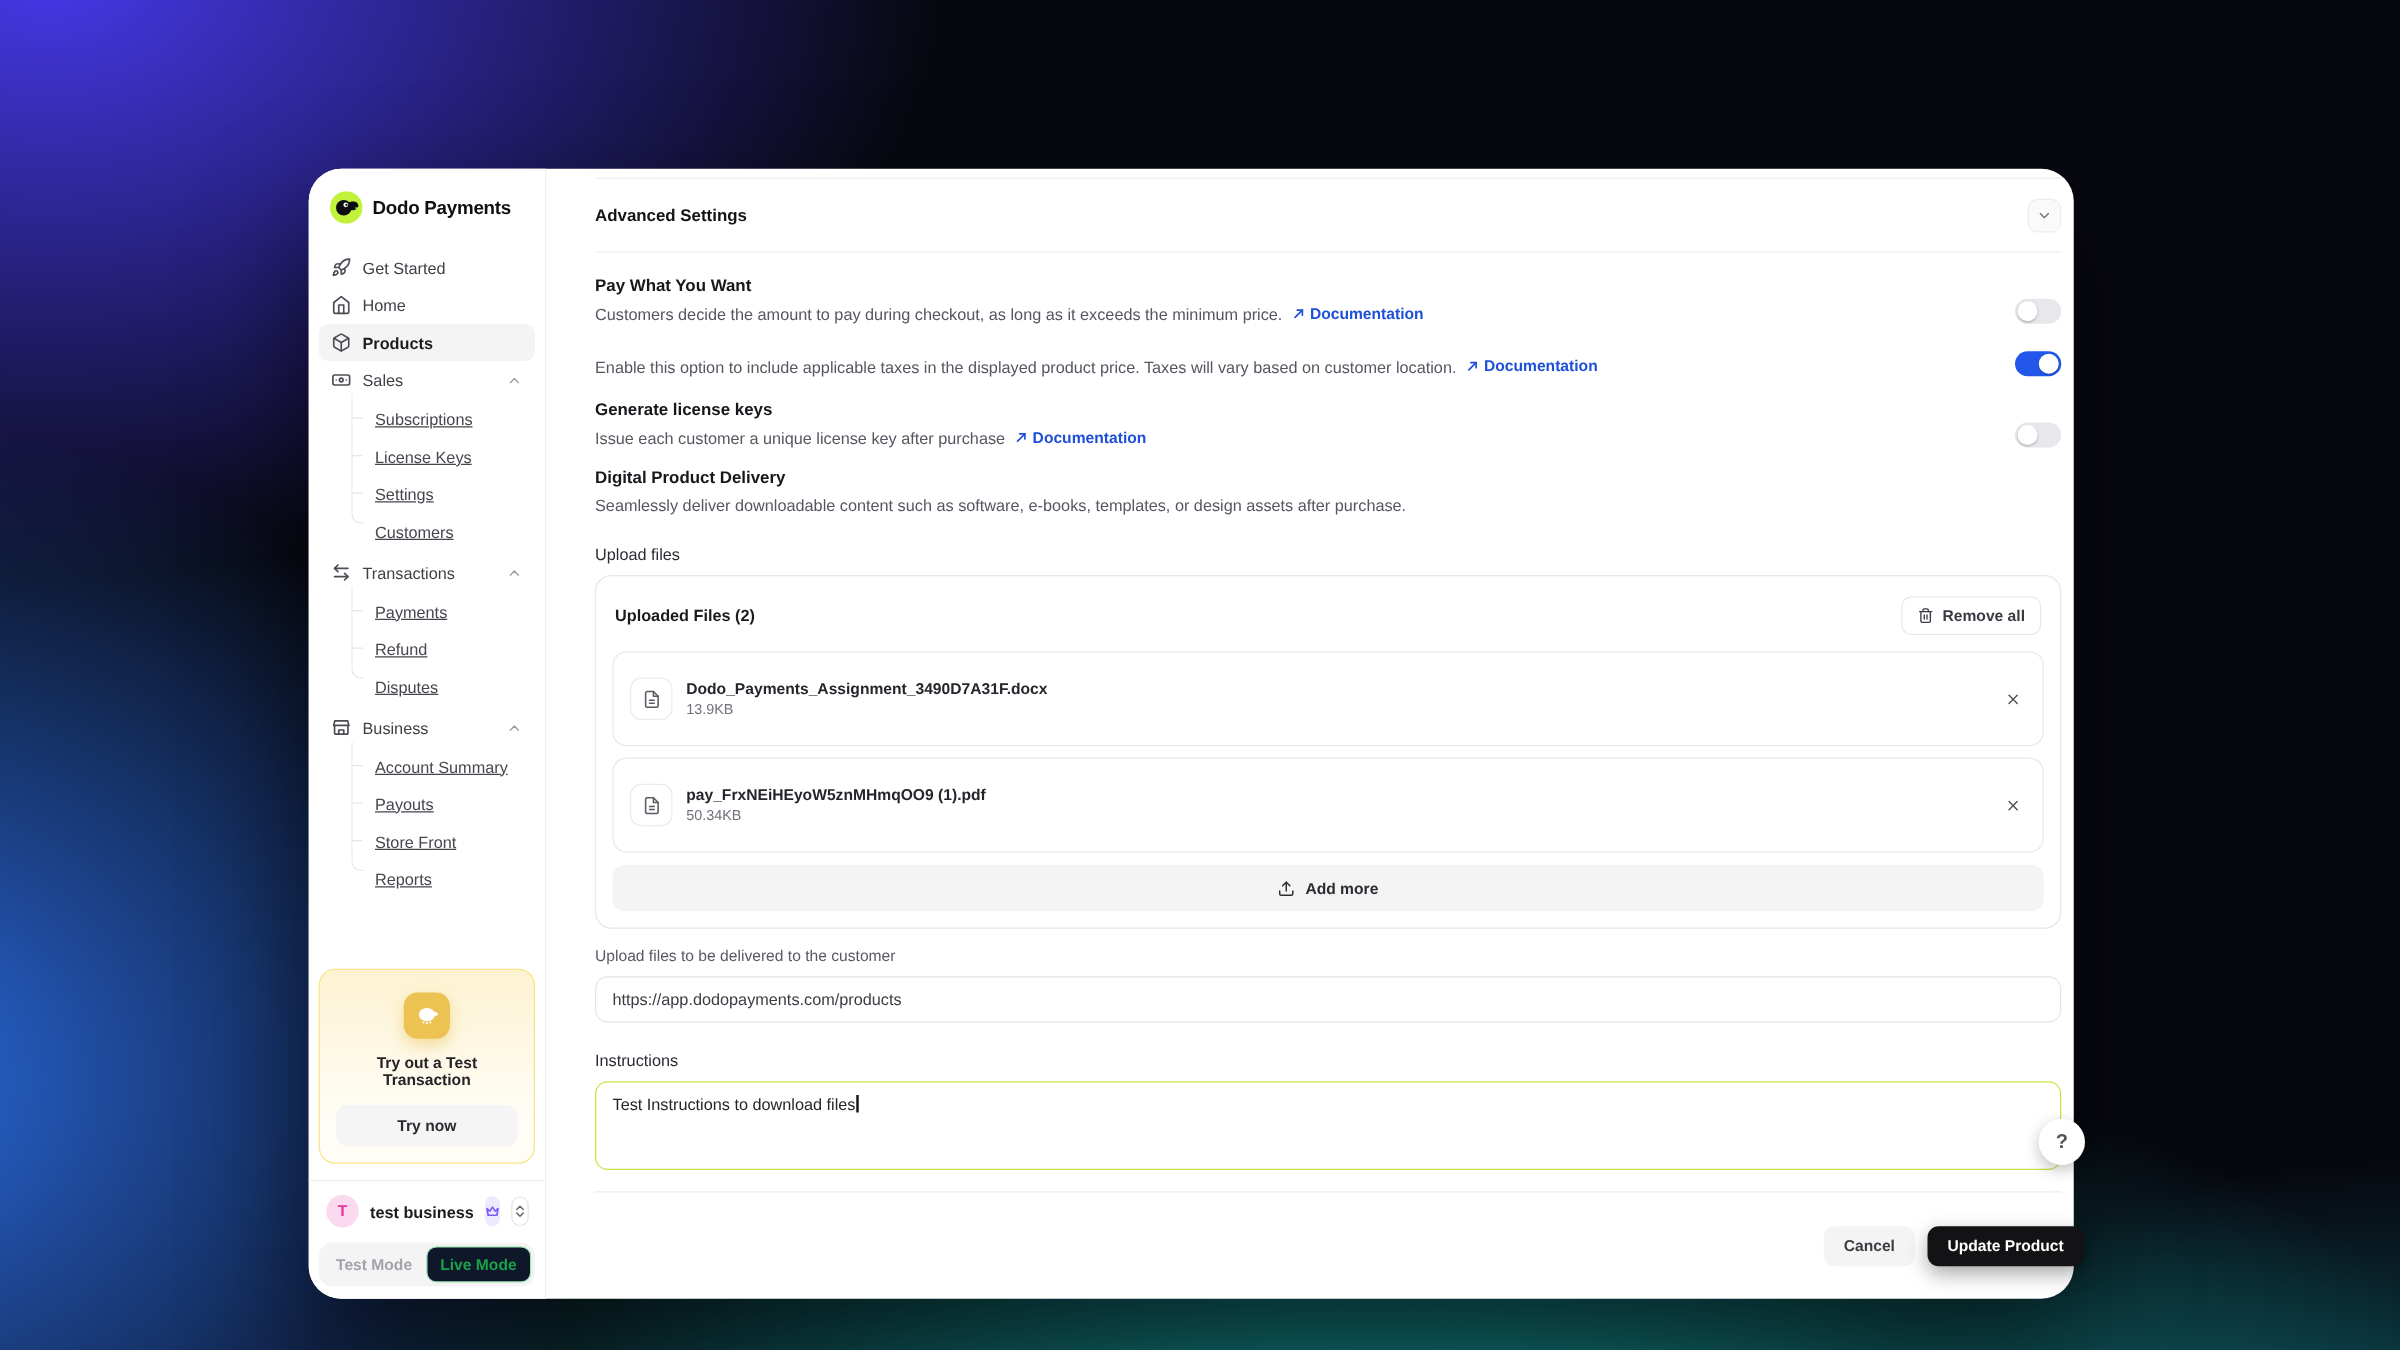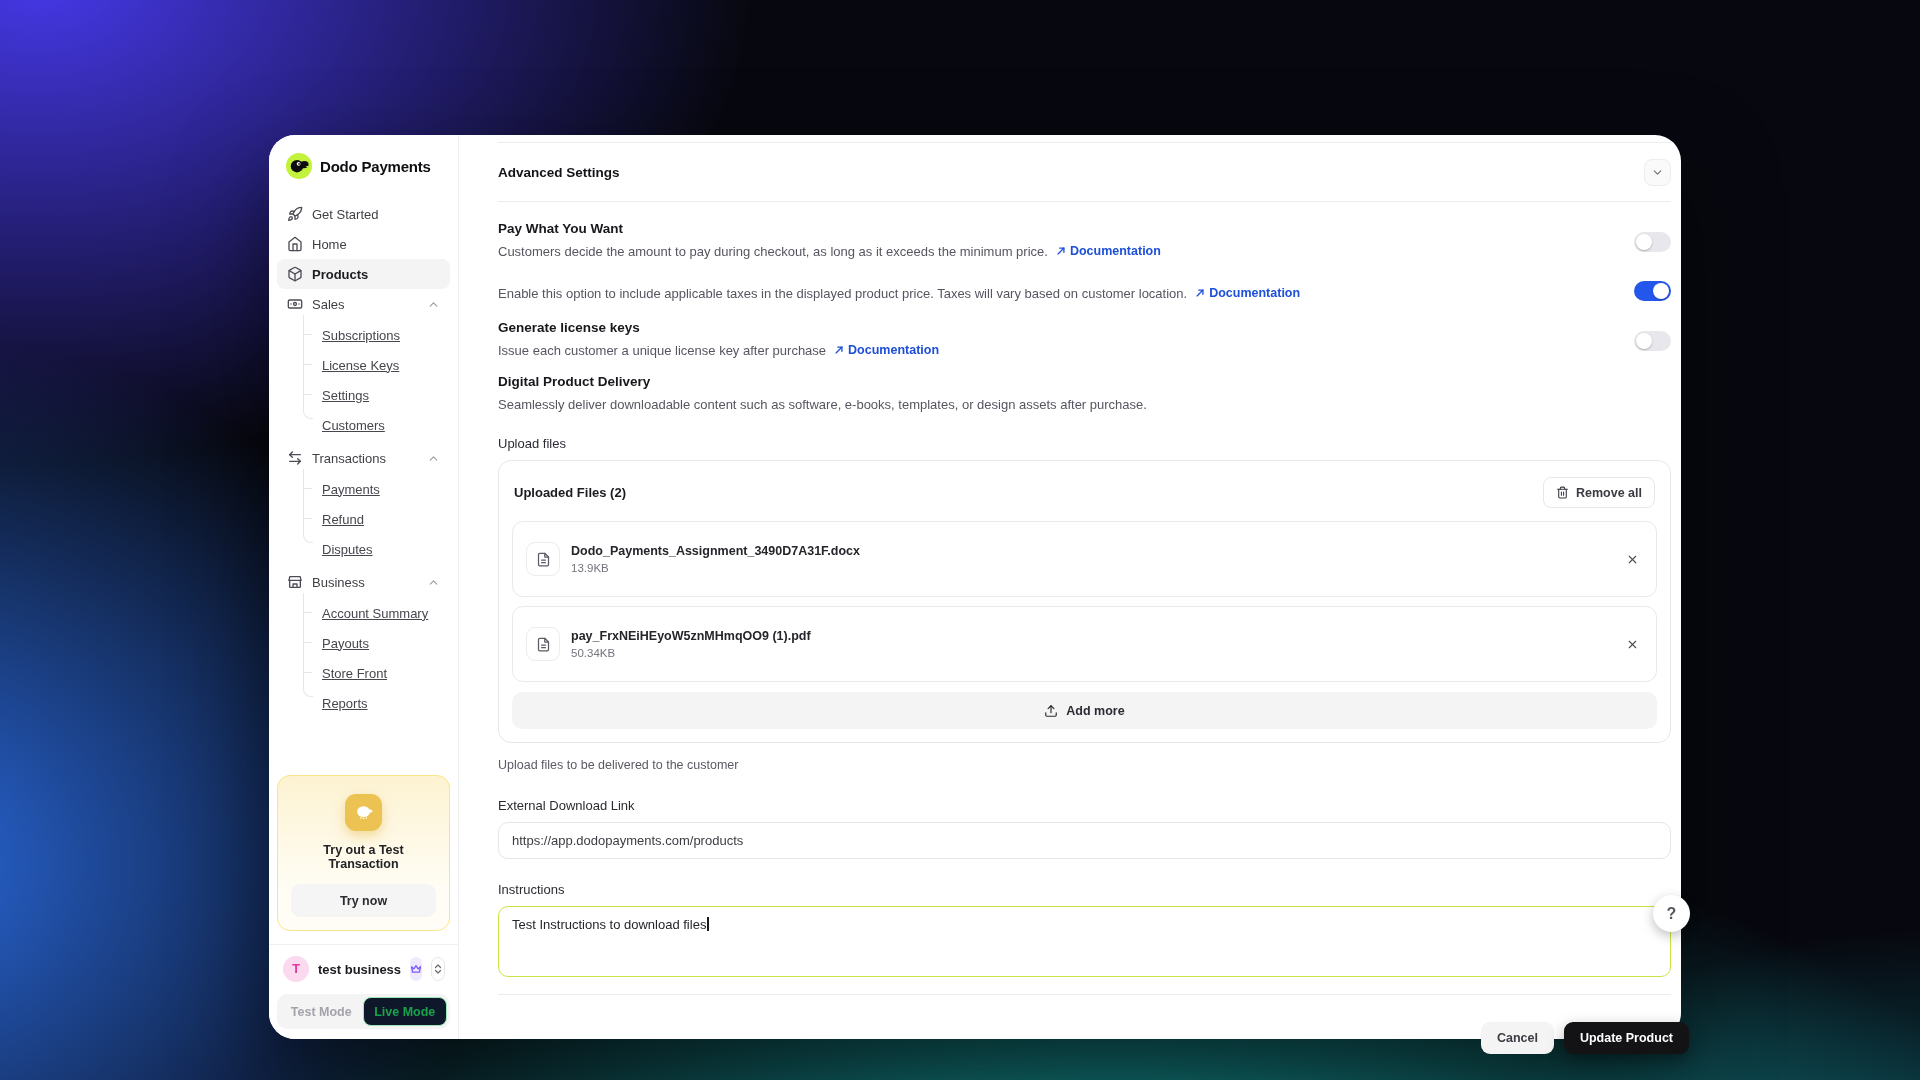--- a/index.html
+++ b/index.html
@@ -7,21 +7,21 @@
   body {
     font-family: "Liberation Sans", "DejaVu Sans", sans-serif;
     background-color:#07080f;
     background-image:
       radial-gradient(1150px 780px at 2% -2%, rgba(72,58,240,.97), rgba(72,58,240,0) 62%),
       radial-gradient(950px 850px at -5% 80%, rgba(44,112,235,.92), rgba(44,112,235,0) 62%),
       radial-gradient(1500px 680px at 58% 114%, rgba(22,178,175,.9), rgba(22,178,175,0) 62%),
       radial-gradient(800px 520px at 100% 115%, rgba(18,150,165,.55), rgba(18,150,165,0) 60%);
   }
   .window {
-    position:absolute; left:269px; top:135px; width:1412px; height:904px;
+    position:absolute; left:247px; top:135px; width:1412px; height:904px;
     background:#ffffff; border-radius:26px; display:flex;
     box-shadow:0 40px 90px rgba(0,0,0,.5);
   }
   
   .sidebar { flex:0 0 190px; width:190px; border-right:1px solid #efeff1; display:flex; flex-direction:column; padding:16px 0 10px; border-radius:26px 0 0 26px; background:#fff; }
   .logo-row { display:flex; align-items:center; gap:8px; padding:0 17px; height:30px; }
   .logo-badge { width:26px; height:26px; flex:0 0 26px; }
   .brand-name { font-size:15px; font-weight:700; color:#0f0f13; letter-spacing:-.2px; white-space:nowrap; }
   .nav { margin-top:18px; padding:0 8px; }
   .nav-item { display:flex; align-items:center; gap:9px; height:30px; padding:0 10px; border-radius:8px; color:#3f3f46; font-size:13px; font-weight:500; cursor:default; }
@@ -46,21 +46,21 @@
   .mode { margin:3px 8px 0; background:#f4f4f5; border-radius:11px; padding:3px; display:flex; height:35px; }
   .mode-test { flex:1; display:flex; align-items:center; justify-content:center; color:#a3a3ab; font-size:12.5px; font-weight:600; }
   .mode-live { flex:1; display:flex; align-items:center; justify-content:center; background:#0f172a; border:1px solid #9ee6b7; border-radius:8px; color:#17a34a; font-size:12.5px; font-weight:700; }
   
   .main { flex:1; padding:0 10px 0 39px; position:relative; }
   .hairline { border-top:1px solid #ededf0; }
   .hl-top { margin-top:7px; }
   .adv-header { display:flex; align-items:center; justify-content:space-between; padding:16px 0 15px; border-bottom:1px solid #ededf0; }
   .adv-title { font-size:13.5px; font-weight:700; color:#141418; }
   .chev-btn { width:27px; height:27px; border-radius:8px; background:#fafafa; border:1px solid #ededf0; display:flex; align-items:center; justify-content:center; color:#6f6f78; }
-  .setting { margin-top:19px; display:flex; align-items:center; justify-content:space-between; gap:20px; }
+  .setting { margin-top:19px; display:flex; align-items:flex-end; justify-content:space-between; gap:20px; }
   .setting-title { font-size:13.5px; font-weight:700; color:#17171c; }
   .setting-desc { margin-top:8px; font-size:13px; color:#565661; }
   .doc-link { color:#1d4fd8; font-weight:600; font-size:12.5px; display:inline-flex; align-items:center; gap:4px; margin-left:8px; white-space:nowrap; }
   .doc-link svg { display:inline-block; }
   .toggle { width:37px; height:20px; border-radius:999px; background:#e8e8ec; position:relative; flex:0 0 auto; margin-top:3px; }
   .toggle .knob { position:absolute; top:2px; left:2px; width:16px; height:16px; border-radius:50%; background:#fff; box-shadow:0 1px 2px rgba(0,0,0,.25); }
   .toggle.on { background:#2357eb; }
   .toggle.on .knob { left:auto; right:2px; }
   .field-label { margin-top:26px; font-size:13px; font-weight:500; color:#2b2b33; }
   .upload-card { margin-top:9px; border:1px solid #e7e7ea; border-radius:13px; padding:13px; }
@@ -393,21 +393,20 @@
             <path d="M21 15v4a2 2 0 0 1-2 2H5a2 2 0 0 1-2-2v-4"></path>
             <polyline points="17 8 12 3 7 8"></polyline>
             <line x1="12" y1="3" x2="12" y2="15"></line>
           </svg>
         <span>Add more</span>
       </div>
     </div>
 
     <div class="caption">Upload files to be delivered to the customer</div>
 
-    <div class="field-label">External Download Link</div>
     <input class="text-input" type="text" value="https://app.dodopayments.com/products" style="">
 
     <div class="field-label" style="margin-top:23px;">Instructions</div>
     <div class="textarea"><span>Test Instructions to download files</span><span class="caret"></span></div>
 
     <div class="hairline hl-bottom"></div>
 
     <div class="footer">
       <button class="btn btn-cancel">Cancel</button>
       <button class="btn btn-update">Update Product</button>

